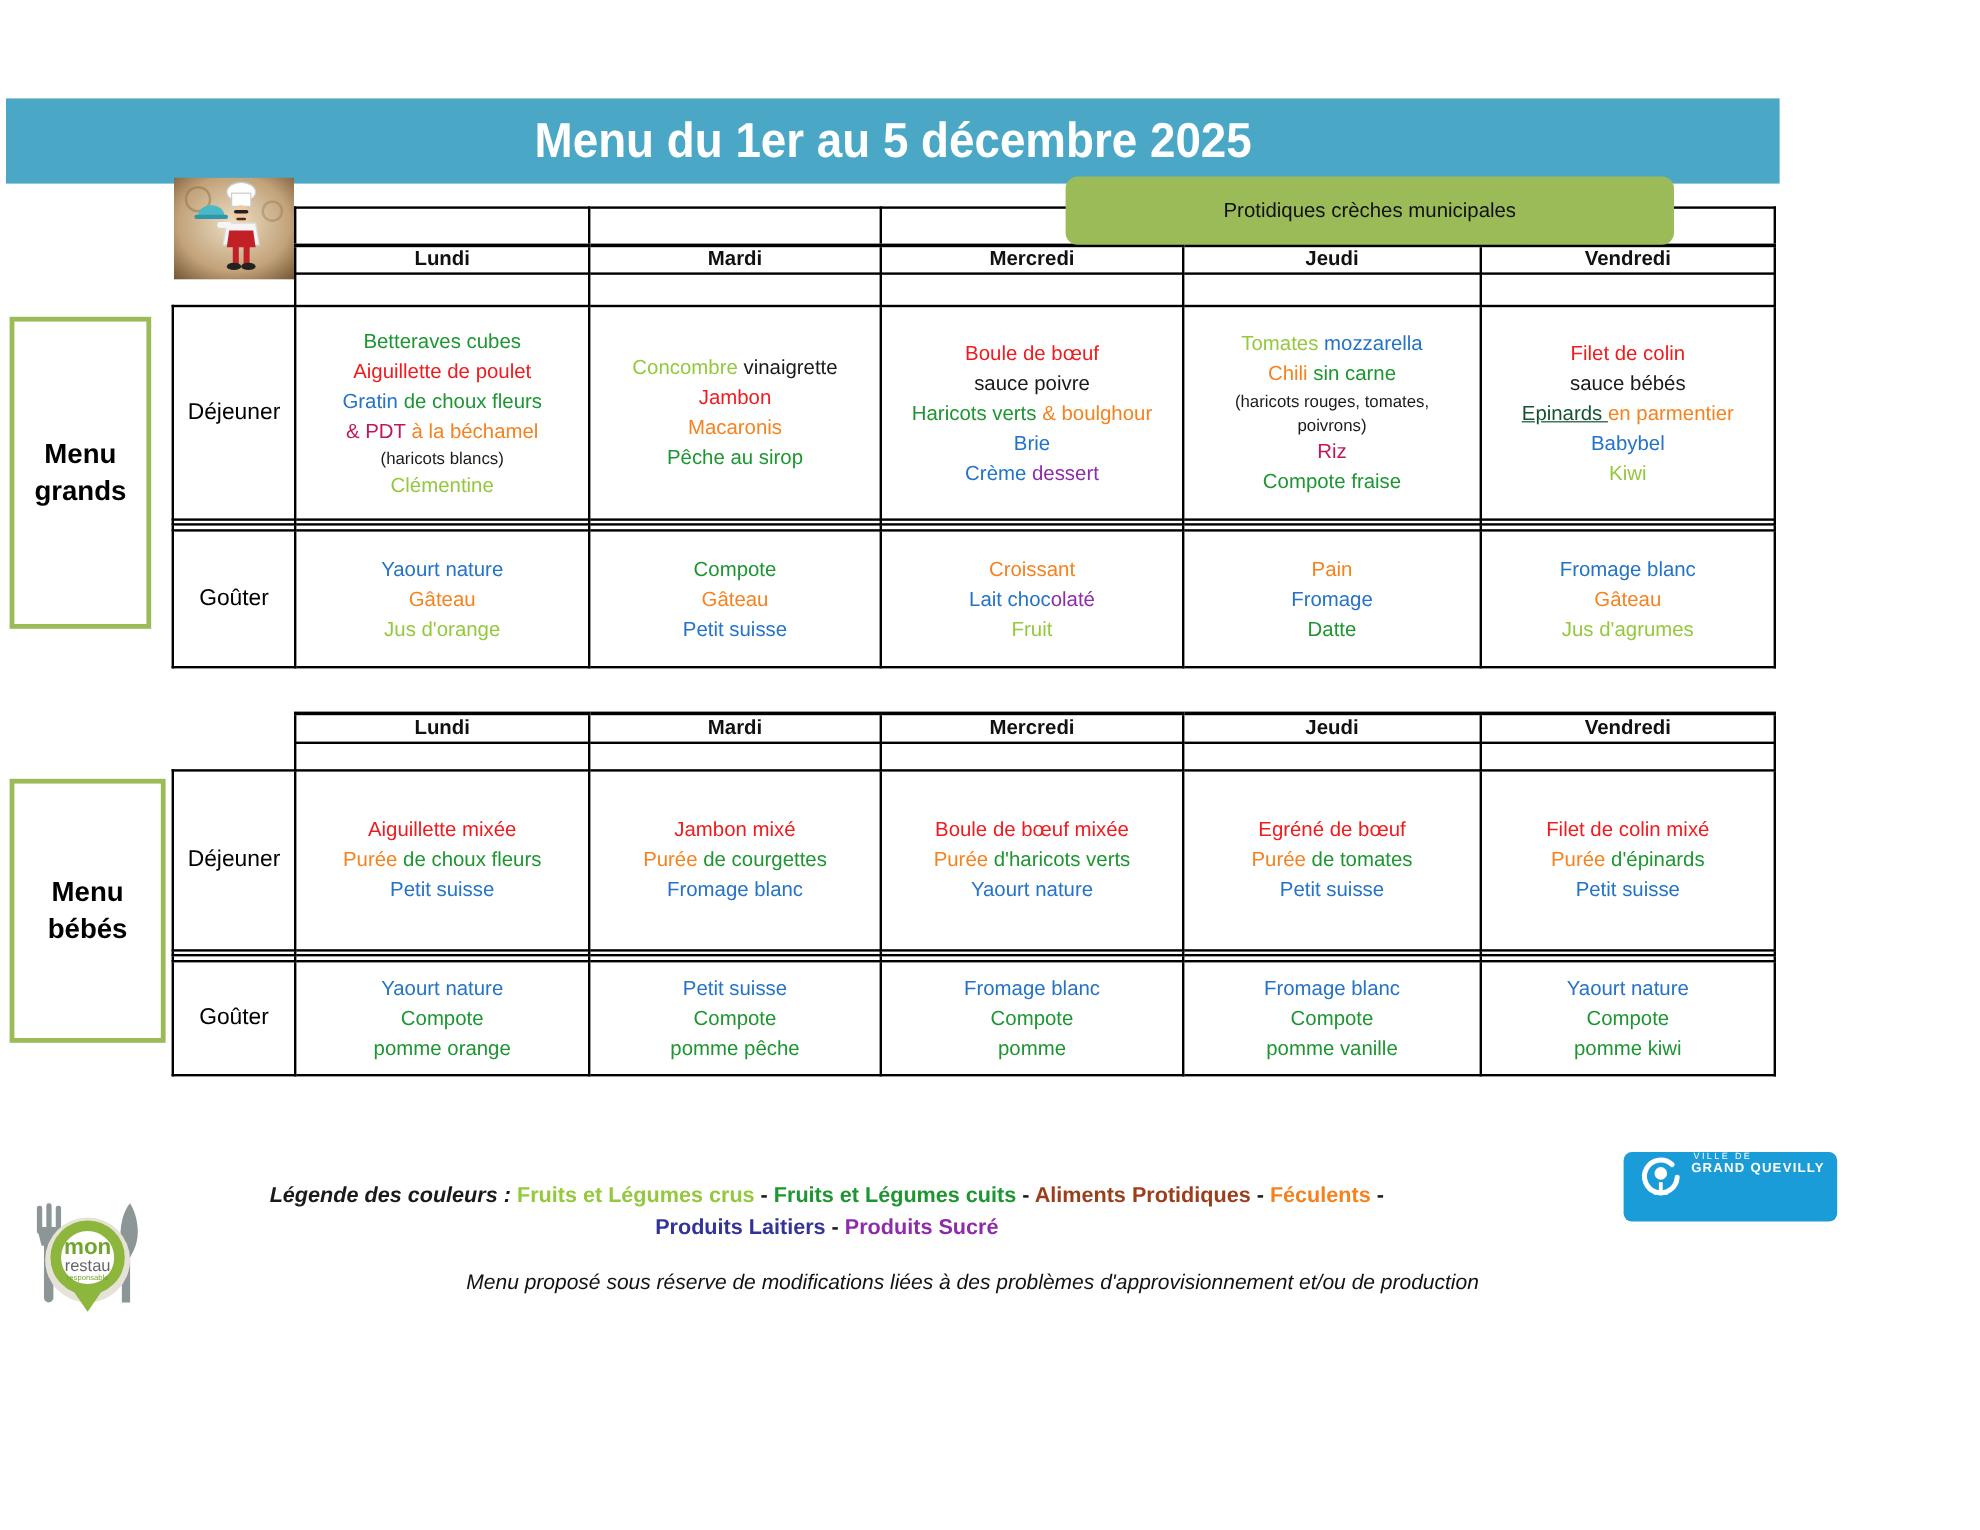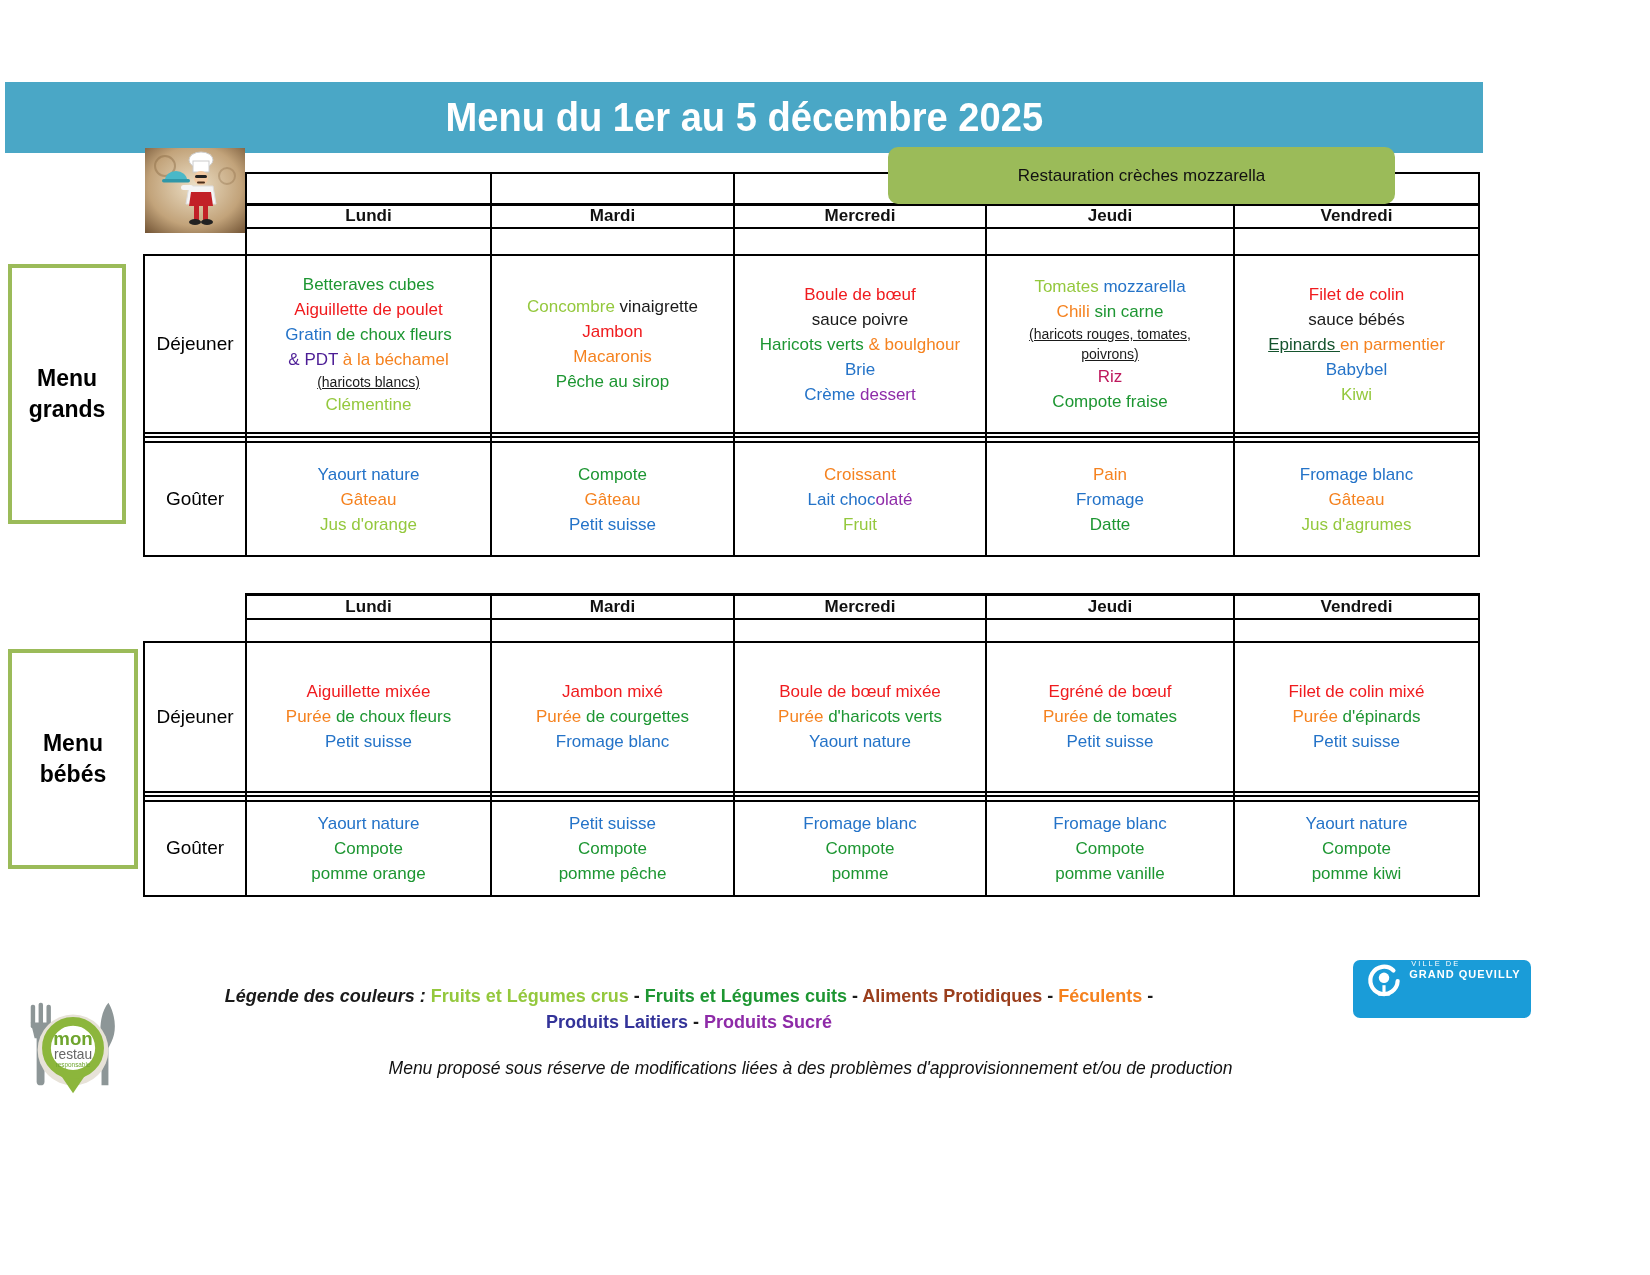--- a/index.html
+++ b/index.html
@@ -55,21 +55,21 @@
   tr.hB2{height:23px}
   tr.hDej2{height:150px}
   tr.hGou2{height:95px}
   tr.g1{height:4px}
   tr.g2{height:5px}
 
   .meal-label{font-weight:normal;font-size:19px;color:#000;}
   .menu-cell{font-size:17px;}
   .menu-cell .line{line-height:19px;}
   .menu-cell .line > span{line-height:25px;}
-  .menu-cell .line > span.small{line-height:19px;font-size:14px;text-decoration:underline;}
+  .menu-cell .line > span.small{line-height:19px;font-size:14px;}
   .italic{font-style:italic;}
 
   
   #legend{left:143px;top:983px;width:1092px;text-align:center;
     font-size:18px;font-weight:bold;color:#111;}
   #legend .line{line-height:26px;}
   #note{left:143px;top:1058px;width:1335px;text-align:center;
     font-size:17.5px;font-style:italic;color:#111;white-space:nowrap;}
 
   
@@ -113,21 +113,21 @@
     <path d="M46,44 h20 l2,14 h-24 z" fill="#c22027"></path>
     <rect x="36" y="37" width="12" height="5" rx="2.5" fill="#f5f5f5"></rect>
     <rect x="49" y="56" width="5" height="16" fill="#c22027"></rect>
     <rect x="58" y="56" width="5" height="16" fill="#c22027"></rect>
     <ellipse cx="50" cy="74" rx="6" ry="3" fill="#222222"></ellipse>
     <ellipse cx="62" cy="74" rx="6" ry="3" fill="#222222"></ellipse>
   </svg>
 </div>
 
 <div id="sub-banner" class="abs">
-  <span>Restauration crèches mozzarella</span>
+  <span>Protidiques crèches municipales</span>
 </div>
 
 <div id="box-grands" class="side-box abs">
   <div>
     <div>Menu</div>
     <div>grands</div>
   </div>
 </div>
 <div id="box-bebes" class="side-box abs">
   <div>
@@ -169,21 +169,21 @@
       <td></td>
       <td></td>
       <td></td>
     </tr>
     <tr class="main hDej1">
       <td class="meal-label">Déjeuner</td>
       <td class="menu-cell">
           <div class="line"><span style="color: rgb(29, 150, 50);">Betteraves cubes</span></div>
           <div class="line"><span style="color: rgb(240, 27, 30);">Aiguillette de poulet</span></div>
           <div class="line"><span style="color: rgb(36, 115, 200);">Gratin </span><span style="color: rgb(29, 150, 50);">de choux fleurs</span></div>
-          <div class="line"><span style="color: #4c1d95;">&amp; PDT </span><span style="color: rgb(245, 130, 31);">à la béchamel</span></div>
+          <div class="line"><span style="color: #be185d;">&amp; PDT </span><span style="color: rgb(245, 130, 31);">à la béchamel</span></div>
           <div class="line"><span class="small" style="color: rgb(26, 26, 26);">(haricots blancs)</span></div>
           <div class="line"><span style="color: rgb(148, 200, 61);">Clémentine</span></div>
         </td>
       <td class="menu-cell">
           <div class="line"><span style="color: rgb(148, 200, 61);">Concombre </span><span style="color: rgb(26, 26, 26);">vinaigrette</span></div>
           <div class="line"><span style="color: rgb(240, 27, 30);">Jambon</span></div>
           <div class="line"><span style="color: rgb(245, 130, 31); margin-top: 36px;">Macaronis</span></div>
           <div class="line"><span style="color: rgb(29, 150, 50);">Pêche au sirop</span></div>
         </td>
       <td class="menu-cell">

